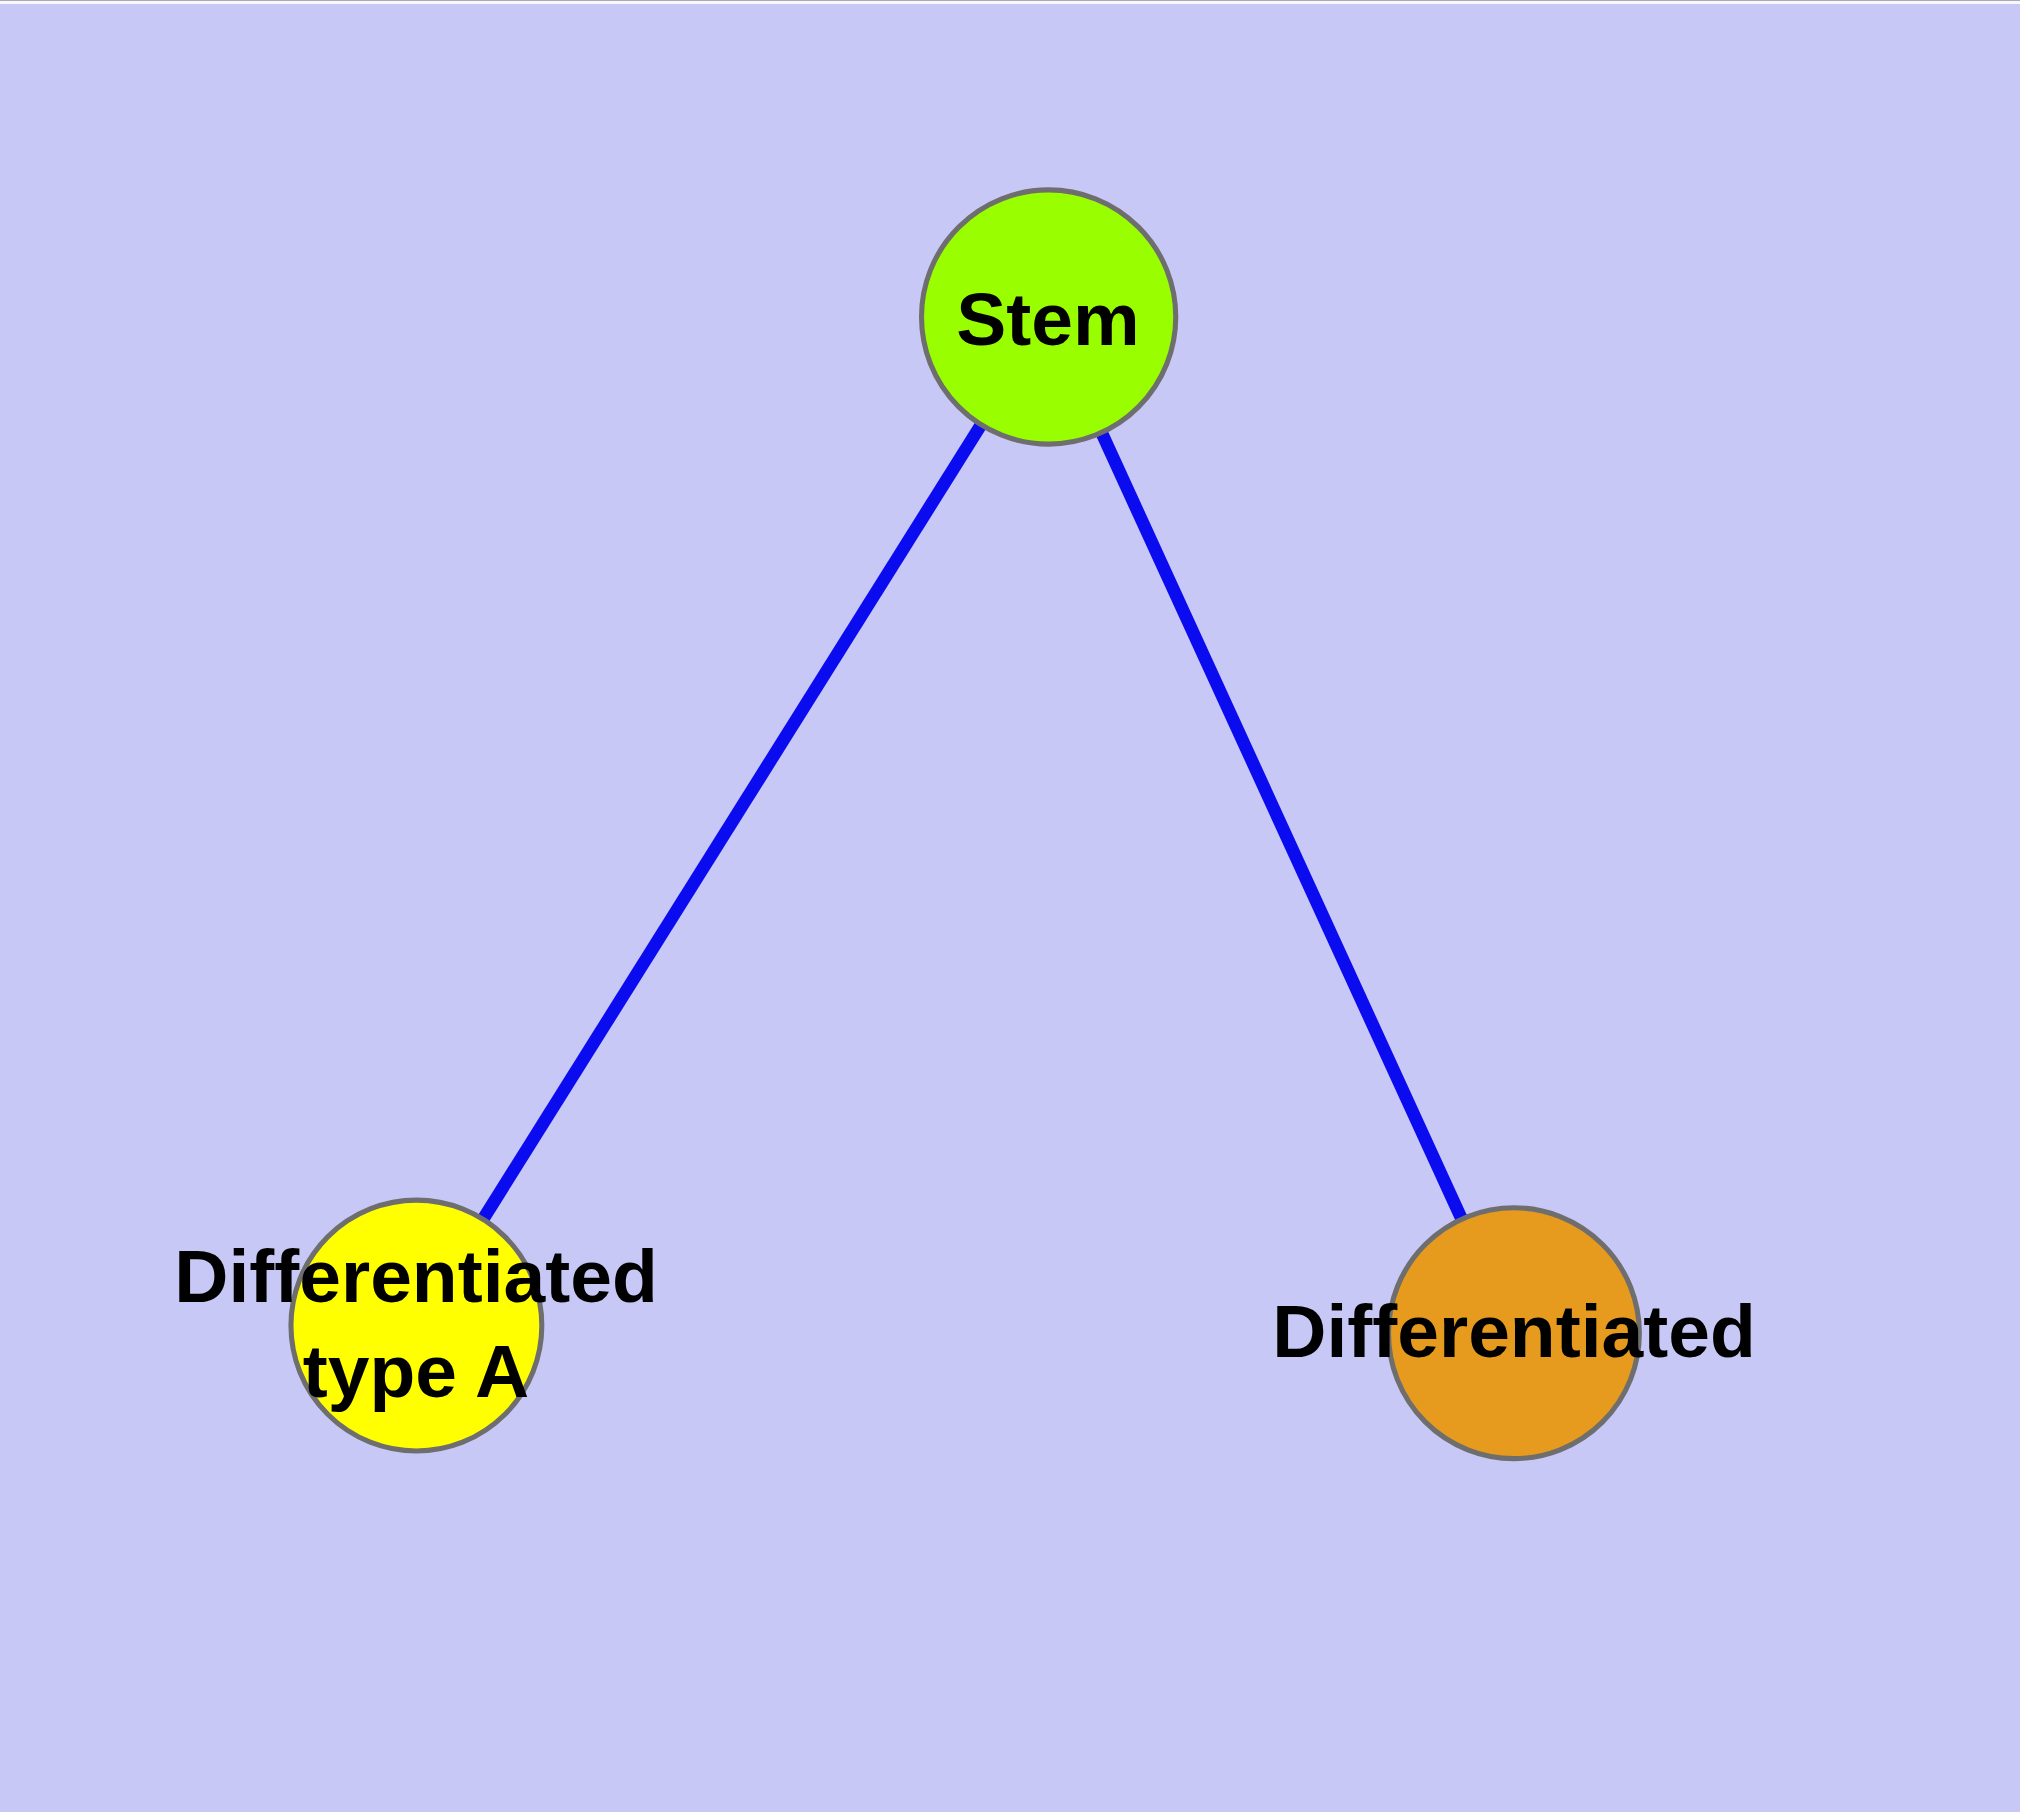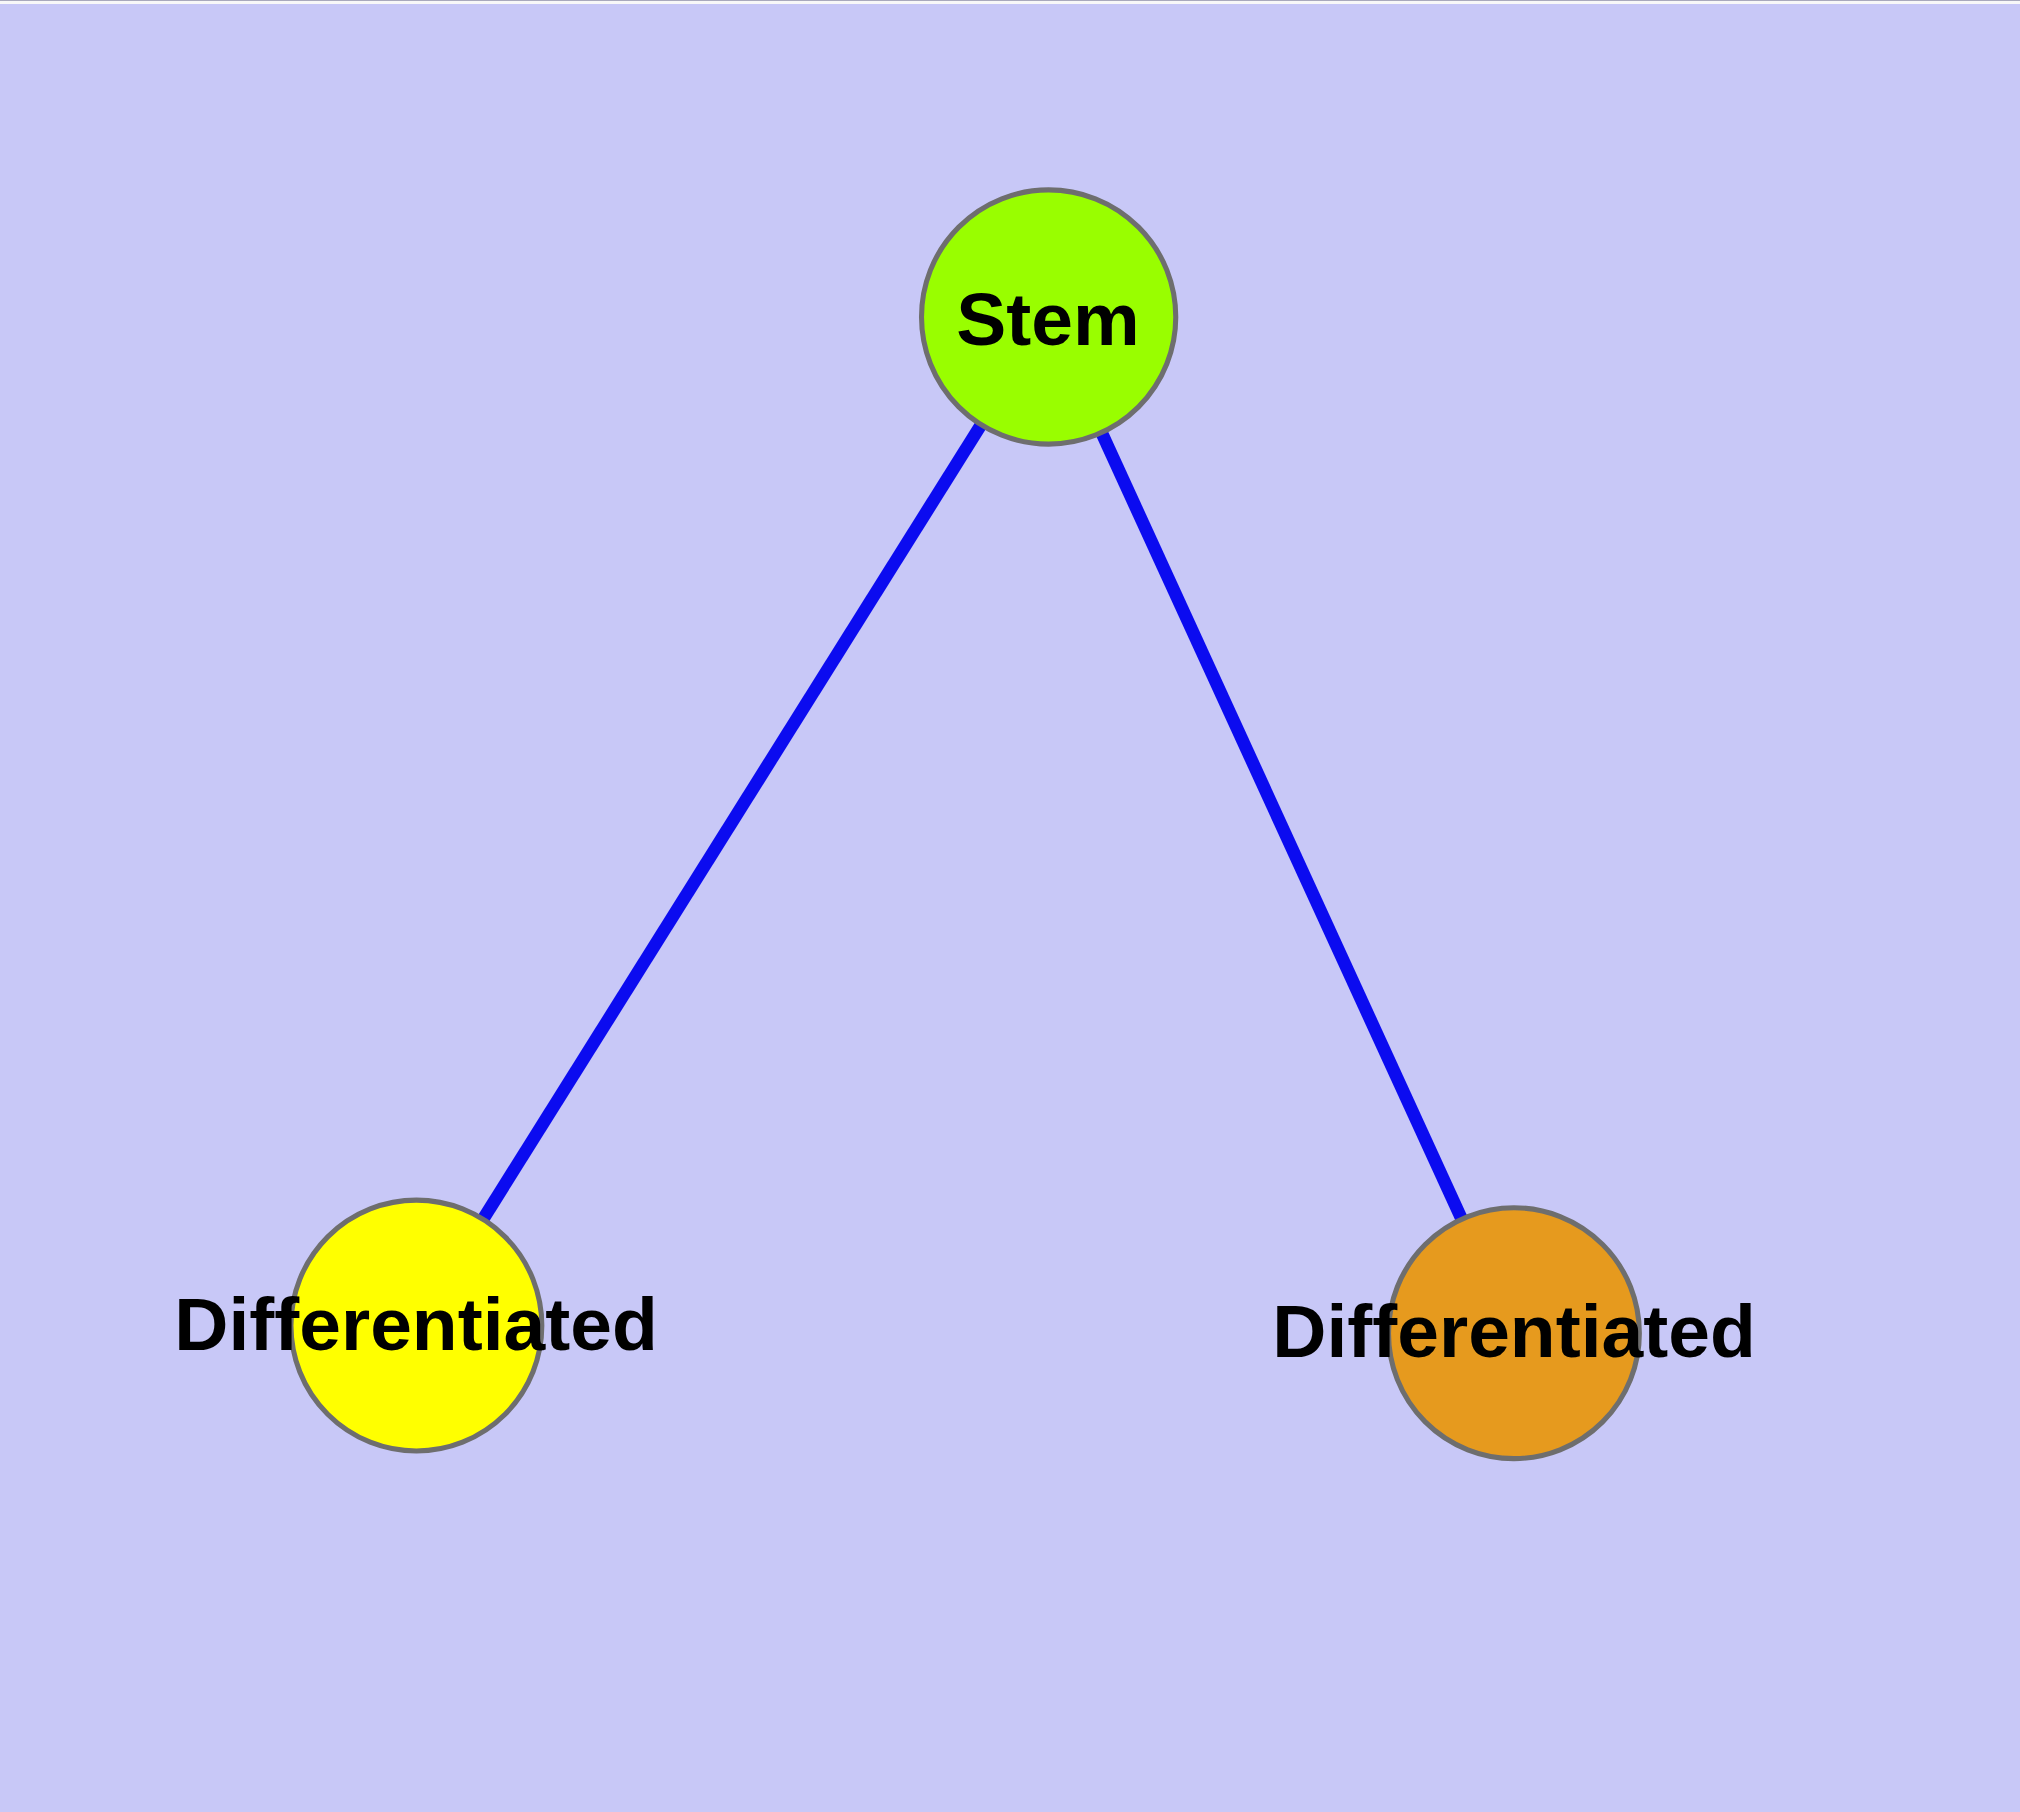--- a/index.html
+++ b/index.html
@@ -66,20 +66,21 @@
     <circle class="node-circle" cx="1786" cy="1573" r="148" fill="#e69a1e"></circle>
   </svg>
 
   <div class="node-label" style="left:1048px; top:319px;">
     <div class="line">Stem</div>
 
   </div>
 
   <div class="node-label" style="left:416px; top:1324px;">
     <div class="line">Differentiated</div>
+    <div class="line">type A</div>
   </div>
 
   <div class="node-label" style="left:1514px; top:1331px;">
     <div class="line">Differentiated</div>
   </div>
 
 </div>
 
 
 </body></html>

